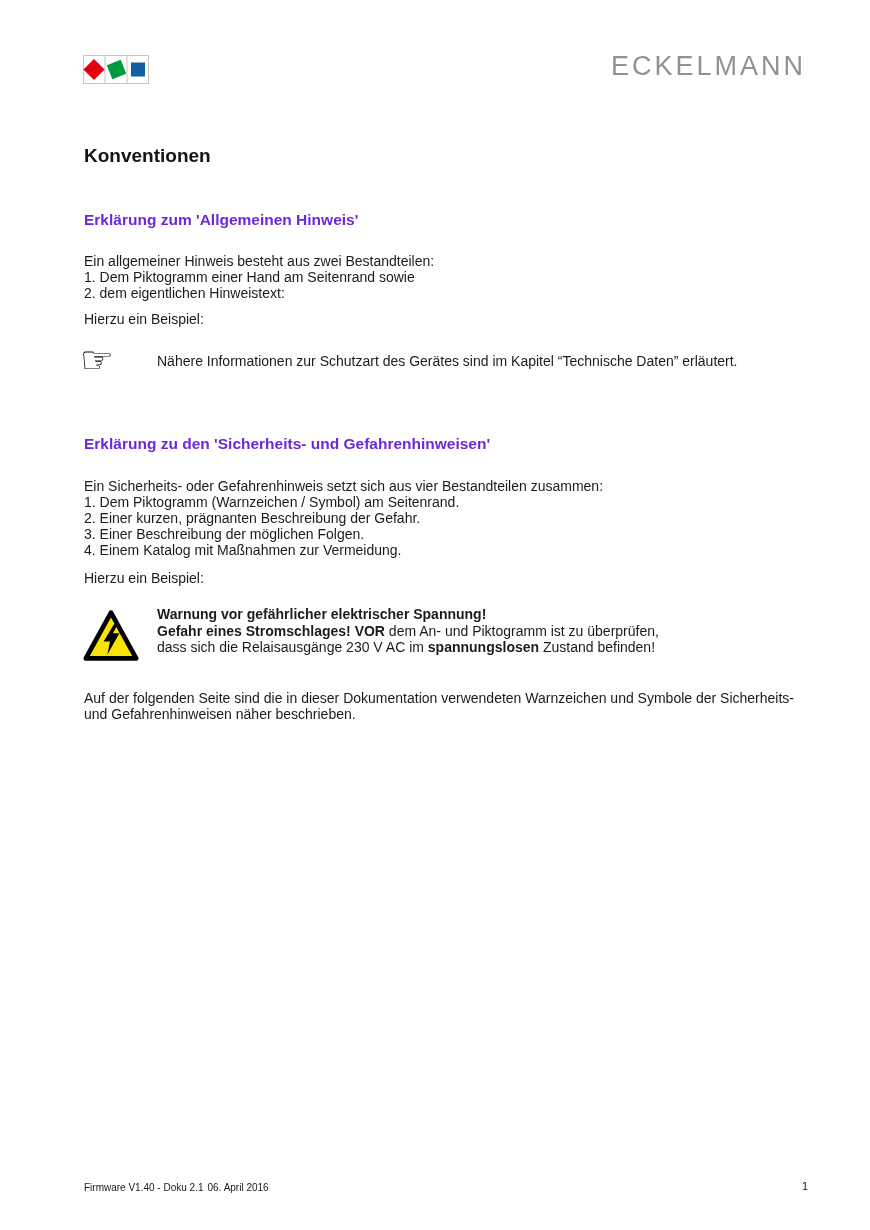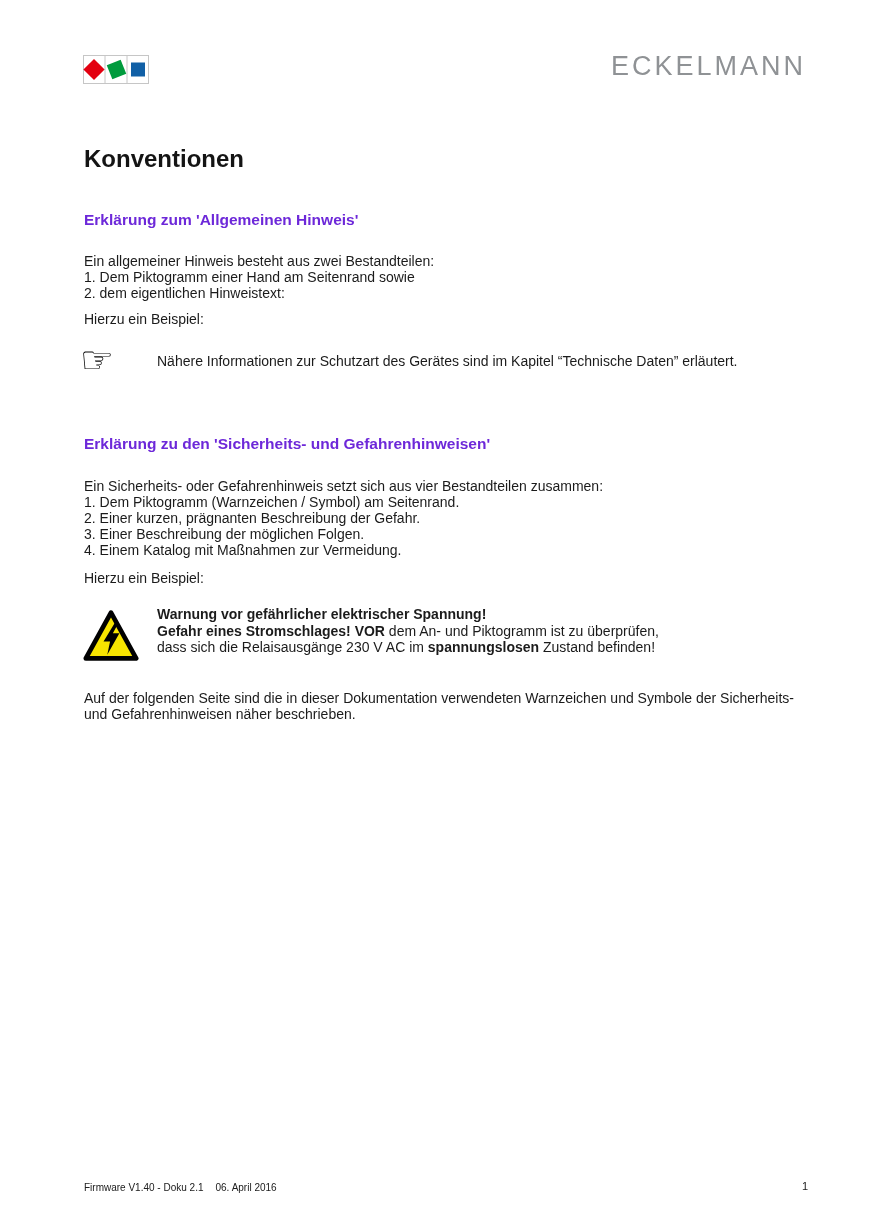--- a/index.html
+++ b/index.html
@@ -14,21 +14,21 @@
   .logo { position:absolute; left:83px; top:55px; }
   .brand {
     position:absolute; top:51px; right:64px;
     font-size:27px; font-weight:400; letter-spacing:3px;
     color:#8f9295;
   }
 
   
   .doc-title {
     position:absolute; left:84px; top:145px; margin:0;
-    font-size:24px; font-weight:bold; color:#141414;
+    font-size:19px; font-weight:bold; color:#141414;
   }
   .section-heading {
     position:absolute; left:84px; margin:0;
     font-size:15.5px; font-weight:bold; color:#6d28d9;
   }
   #sec1-heading { top:211px; }
   #sec2-heading { top:435px; }
 
   
   .bodyblock { position:absolute; left:84px; font-size:14px; line-height:16px; }
@@ -62,21 +62,21 @@
   #closing {
     position:absolute; left:84px; top:690px; width:726px;
     font-size:14px; line-height:16px;
   }
 
   
   .footer-left {
     position:absolute; left:84px; top:1182px;
     font-size:10px; color:#202020; white-space:nowrap;
   }
-  .footer-left .date { margin-left:12px;text-align:center; }
+  .footer-left .date { margin-left:4px;text-align:center; }
   .footer-page {
     position:absolute; right:62px; top:1180px;
     font-size:11px; color:#202020;
   }
 </style>
 </head>
 <body>
 
 <div class="page">
 

